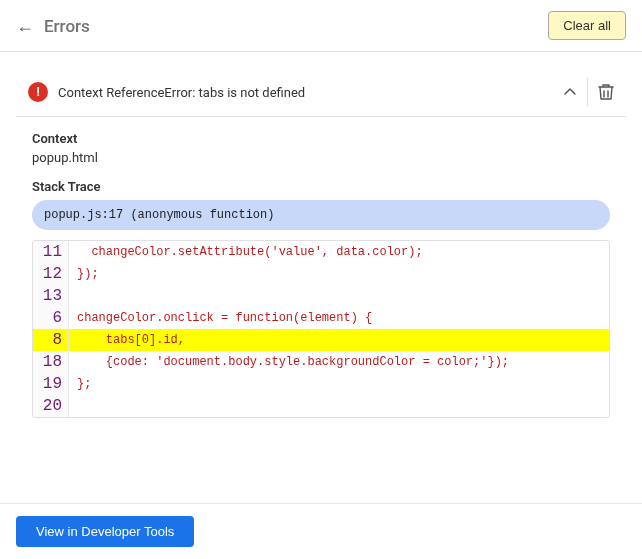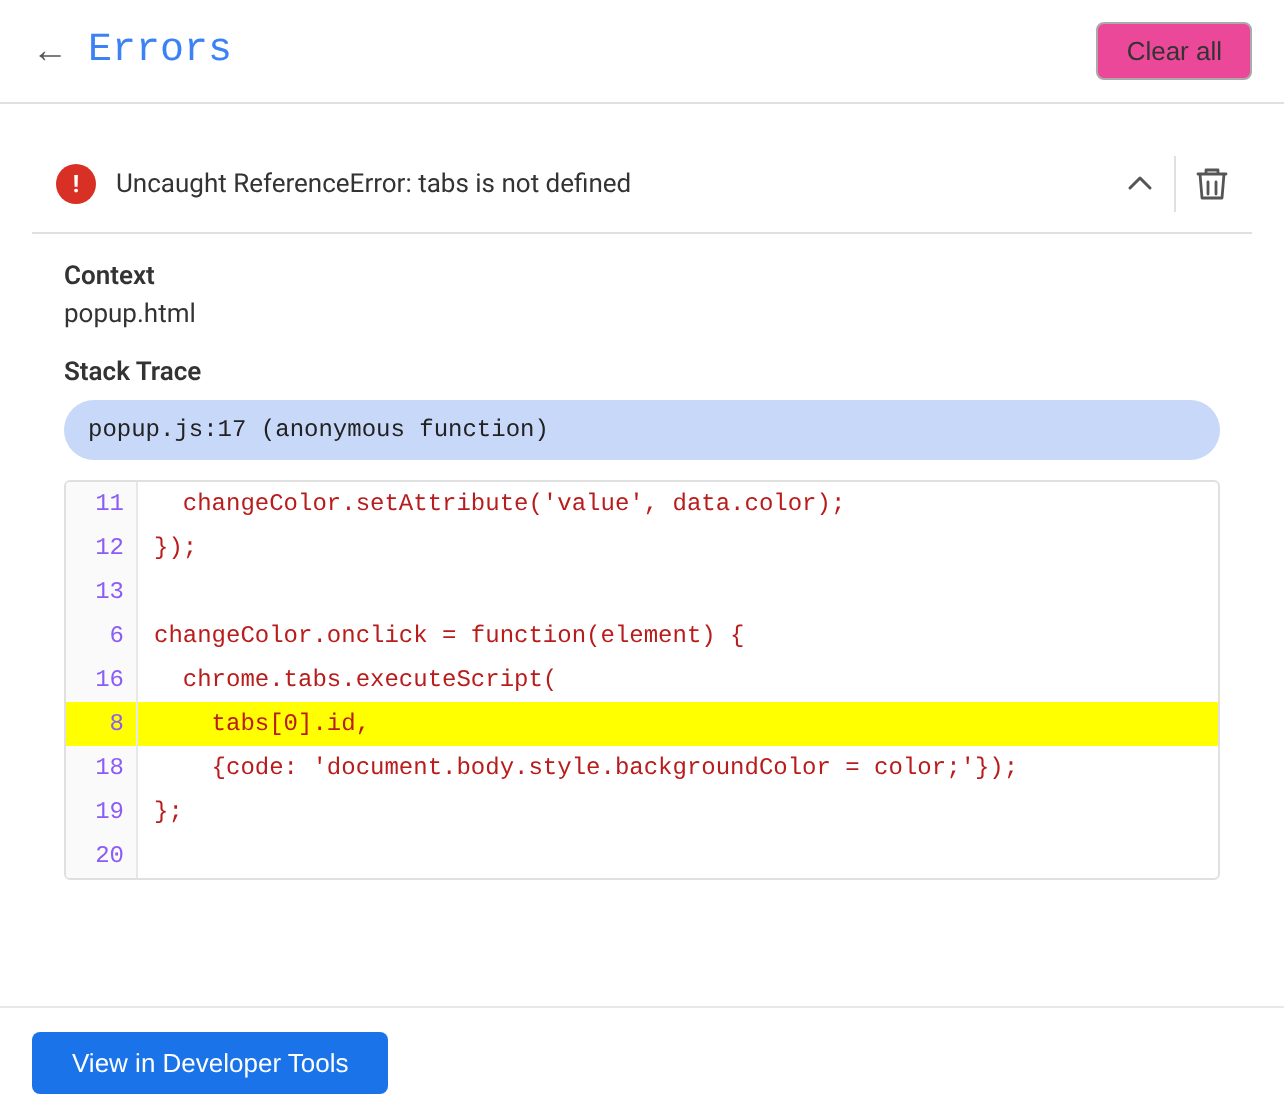--- a/index.html
+++ b/index.html
@@ -28,29 +28,28 @@
 
     .back-arrow {
       color: #555;
       font-size: 18px;
       cursor: pointer;
       display: flex;
       align-items: center;
     }
 
     .header-title {
-      font-size: 20px;
+      font-size: 17px;
       font-weight: 500;
-      color: #3b82f6;
-      font-family: Liberation Mono, monospace;
+      color: #737373;
     }
 
     .clear-all-btn {
       border: 1px solid #aaa;
-      background: #ec4899;
+      background: #fef9c3;
       color: #333;
       padding: 6px 14px;
       border-radius: 4px;
       font-size: 13px;
       cursor: pointer;
     }
 
     .error-panel {
       margin: 16px;
       background: #fff;
@@ -161,26 +160,26 @@
       min-height: 22px;
     }
 
     .code-line.highlighted {
       background: #ffff00;
     }
 
     .line-number {
       width: 36px;
       min-width: 36px;
-      color: #8b5cf6;
+      color: #701a75;
       text-align: right;
       padding: 2px 6px 2px 0;
       user-select: none;
       border-right: 1px solid #e8e8e8;
-      font-size: 12px;
+      font-size: 16px;
       display: flex;
       align-items: center;
       justify-content: flex-end;
       background: #fafafa;
     }
 
     .code-line.highlighted .line-number {
       background: #ffff00;
     }
 
@@ -222,21 +221,21 @@
     <span class="back-arrow">←</span>
     <span class="header-title">Errors</span>
   </div>
   <button class="clear-all-btn">Clear all</button>
 </div>
 
 <div class="error-panel">
   <div class="error-header-row">
     <div class="error-header-left">
       <div class="error-icon">!</div>
-      <span class="error-message">Uncaught ReferenceError: tabs is not defined</span>
+      <span class="error-message">Context ReferenceError: tabs is not defined</span>
     </div>
     <div class="error-header-right">
       <span class="collapse-icon">
         <svg width="14" height="14" viewBox="0 0 14 14" fill="none">
           <path d="M2 9L7 4L12 9" stroke="#555" stroke-width="1.5" stroke-linecap="round" stroke-linejoin="round"></path>
         </svg>
       </span>
       <div class="divider-v"></div>
       <span class="delete-icon">
         <svg width="16" height="18" viewBox="0 0 16 18" fill="none">
@@ -263,24 +262,20 @@
           <div class="code-content">});</div>
         </div>
         <div class="code-line">
           <div class="line-number">13</div>
           <div class="code-content"></div>
         </div>
         <div class="code-line">
           <div class="line-number">6</div>
           <div class="code-content">changeColor.onclick = function(element) {</div>
         </div>
-        <div class="code-line">
-          <div class="line-number">16</div>
-          <div class="code-content">  chrome.tabs.executeScript(</div>
-        </div>
         <div class="code-line highlighted">
           <div class="line-number">8</div>
           <div class="code-content">    tabs[0].id,</div>
         </div>
         <div class="code-line">
           <div class="line-number">18</div>
           <div class="code-content">    {code: 'document.body.style.backgroundColor = color;'});</div>
         </div>
         <div class="code-line">
           <div class="line-number">19</div>

